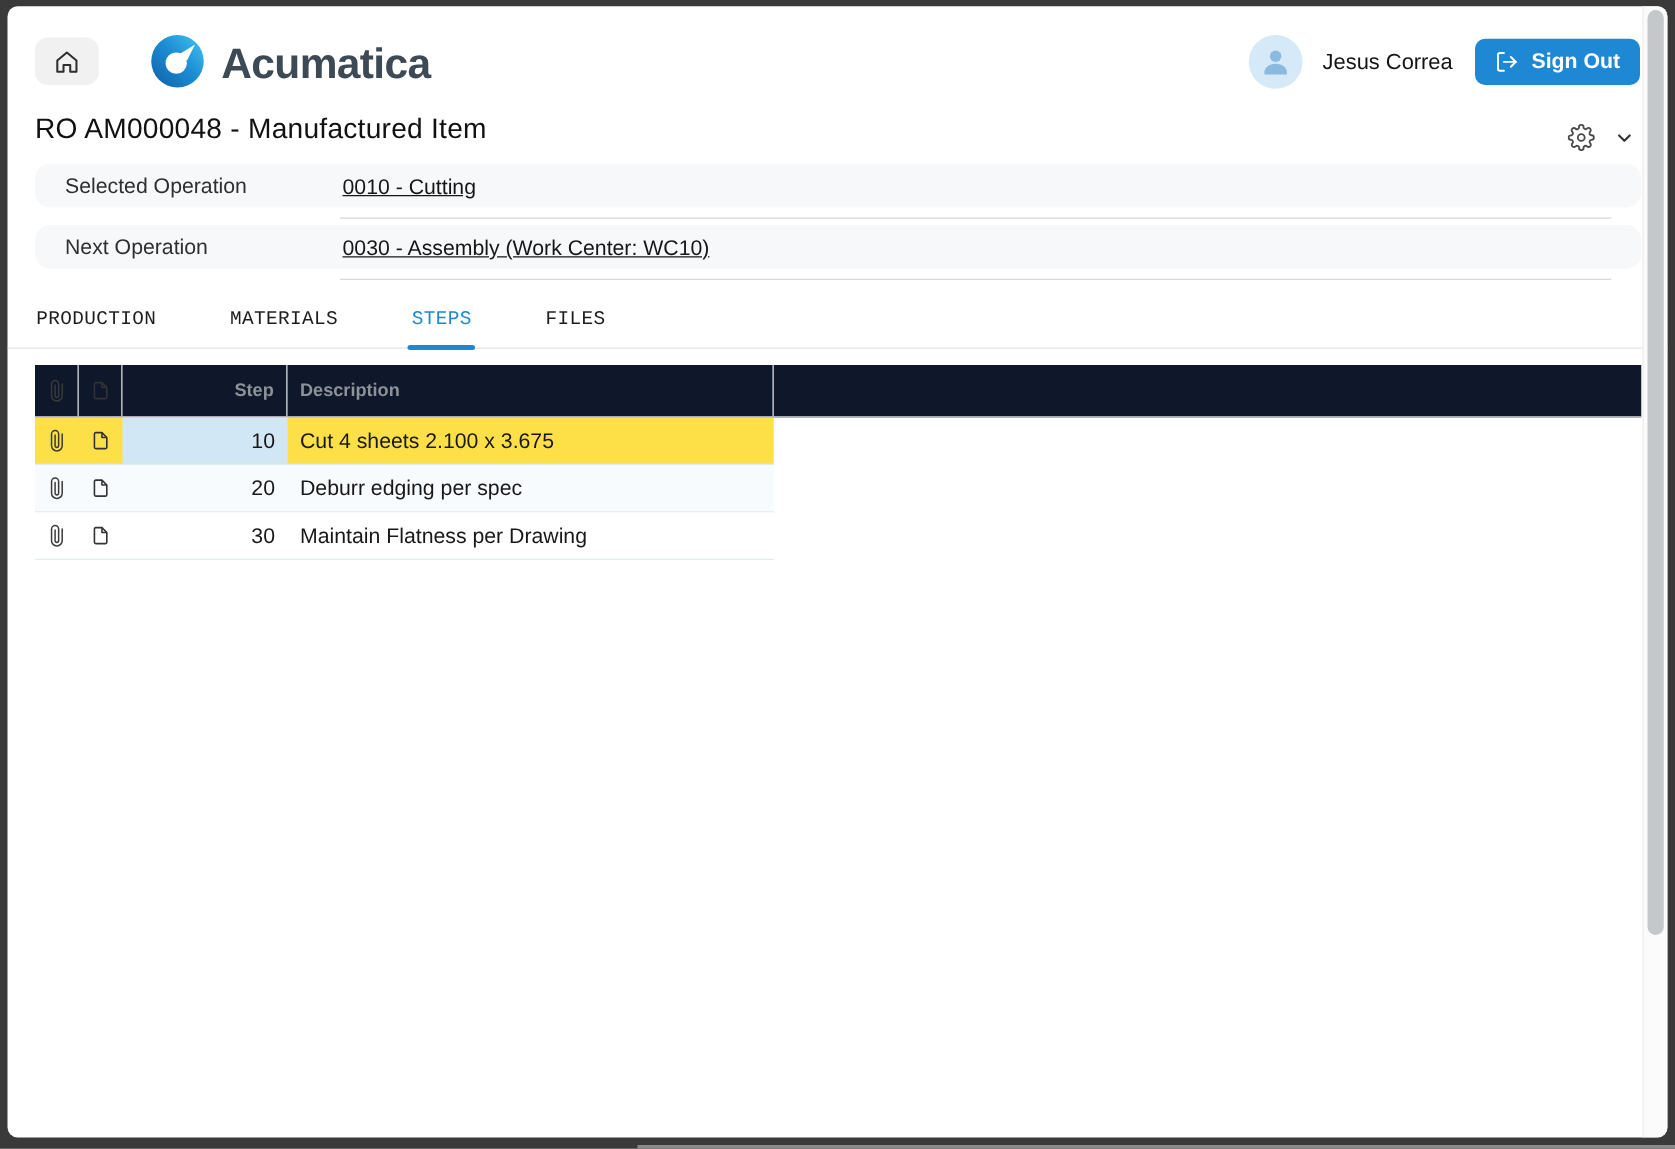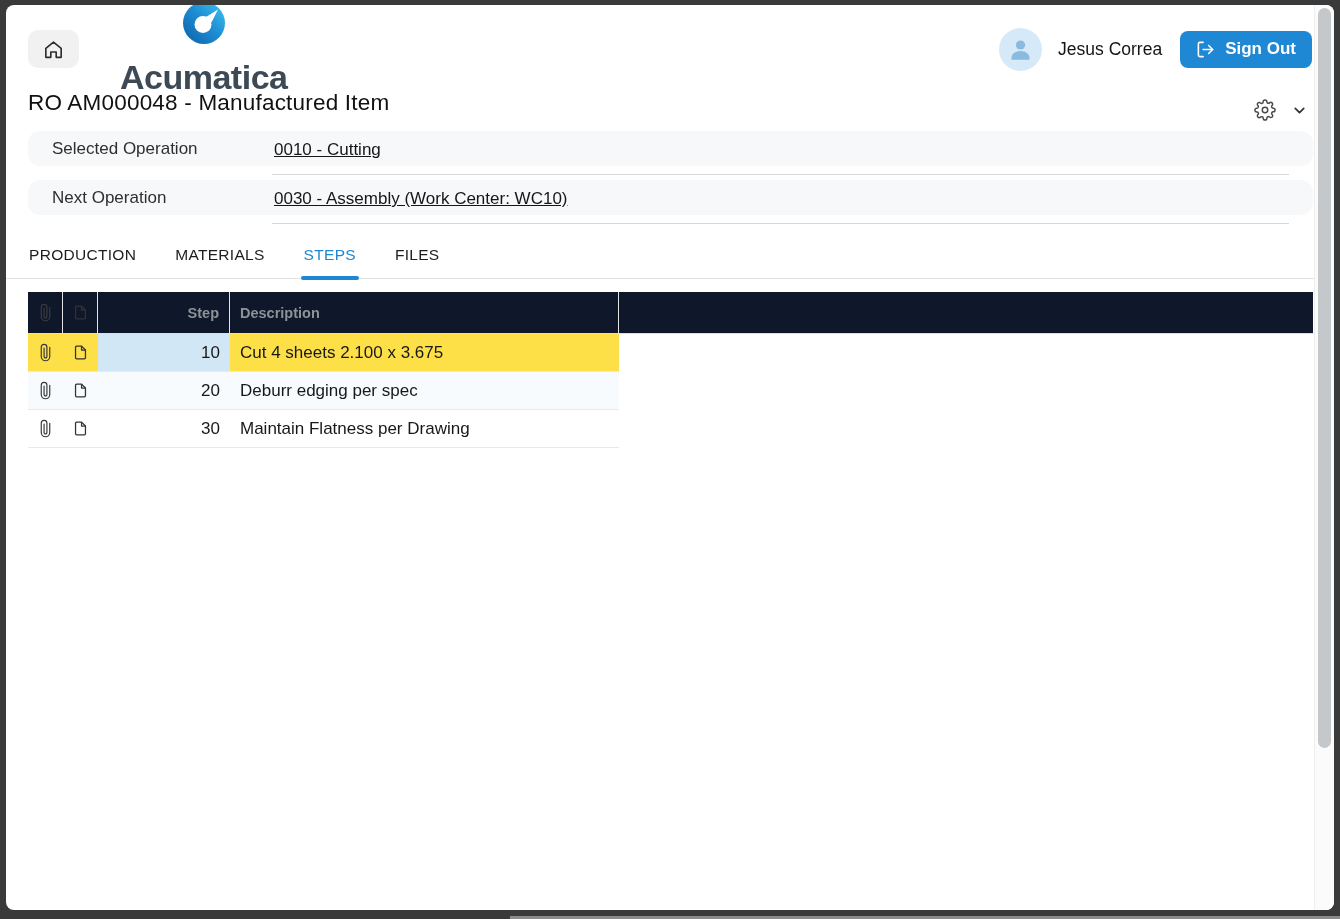--- a/index.html
+++ b/index.html
@@ -22,21 +22,21 @@
   
   .topbar {
     display: flex; align-items: center;
     padding: 22px 22px 0 22px; height: 66px;
   }
   .home-btn {
     width: 51px; height: 38px; border: none; border-radius: 10px;
     background: #f1f1f2; display: flex; align-items: center; justify-content: center;
     cursor: pointer; flex: 0 0 auto;
   }
-  .logo { display: flex; align-items: center; gap: 13px; margin-left: 41px; flex-direction: column; }
+  .logo { display: flex; align-items: flex-end; gap: 13px; margin-left: 41px; }
   .logo-text {
     font-size: 34px; font-weight: 700; color: #3d4a55; letter-spacing: -0.5px;
   }
   .topbar .spacer { flex: 1; }
   .avatar {
     width: 43px; height: 43px; border-radius: 50%; background: #d6e9f8;
     display: flex; align-items: center; justify-content: center; flex: 0 0 auto;
   }
   .username { font-size: 17.5px; color: #141414; margin: 0 18px 0 16px; }
   .signout-btn {
@@ -62,22 +62,23 @@
   }
   .panel-label { width: 220px; flex: 0 0 auto; font-size: 17px; color: #2f2f2f; }
   .panel-field {
     flex: 1; font-size: 17px; color: #161616;
     padding: 0 2px 14px 2px; border-bottom: 1px solid #d8d8d8;
     transform: translateY(9px); cursor: pointer; text-decoration: underline;
   }
 
   
   .tabs {
-    display: flex; gap: 37px; margin-top: 27px; padding: 0 0 0 22px;
+    display: flex; gap: 57px; margin-top: 27px; padding: 0 0 0 22px;
     border-bottom: 1px solid #e2e3e5;
+    font-family: Liberation Mono, monospace;
   }
   .tab {
     position: relative; font-size: 15.5px; font-weight: 500; letter-spacing: 0.3px;
     color: #1d1d1d; padding: 4px 1px 14px 1px; cursor: pointer;
   }
   .tab.active { color: #1e87d3; }
   .tab.active::after {
     content: ""; position: absolute; left: -2px; right: -2px; bottom: -2px;
     height: 4px; background: #1e87d3; border-radius: 3px;
   }

